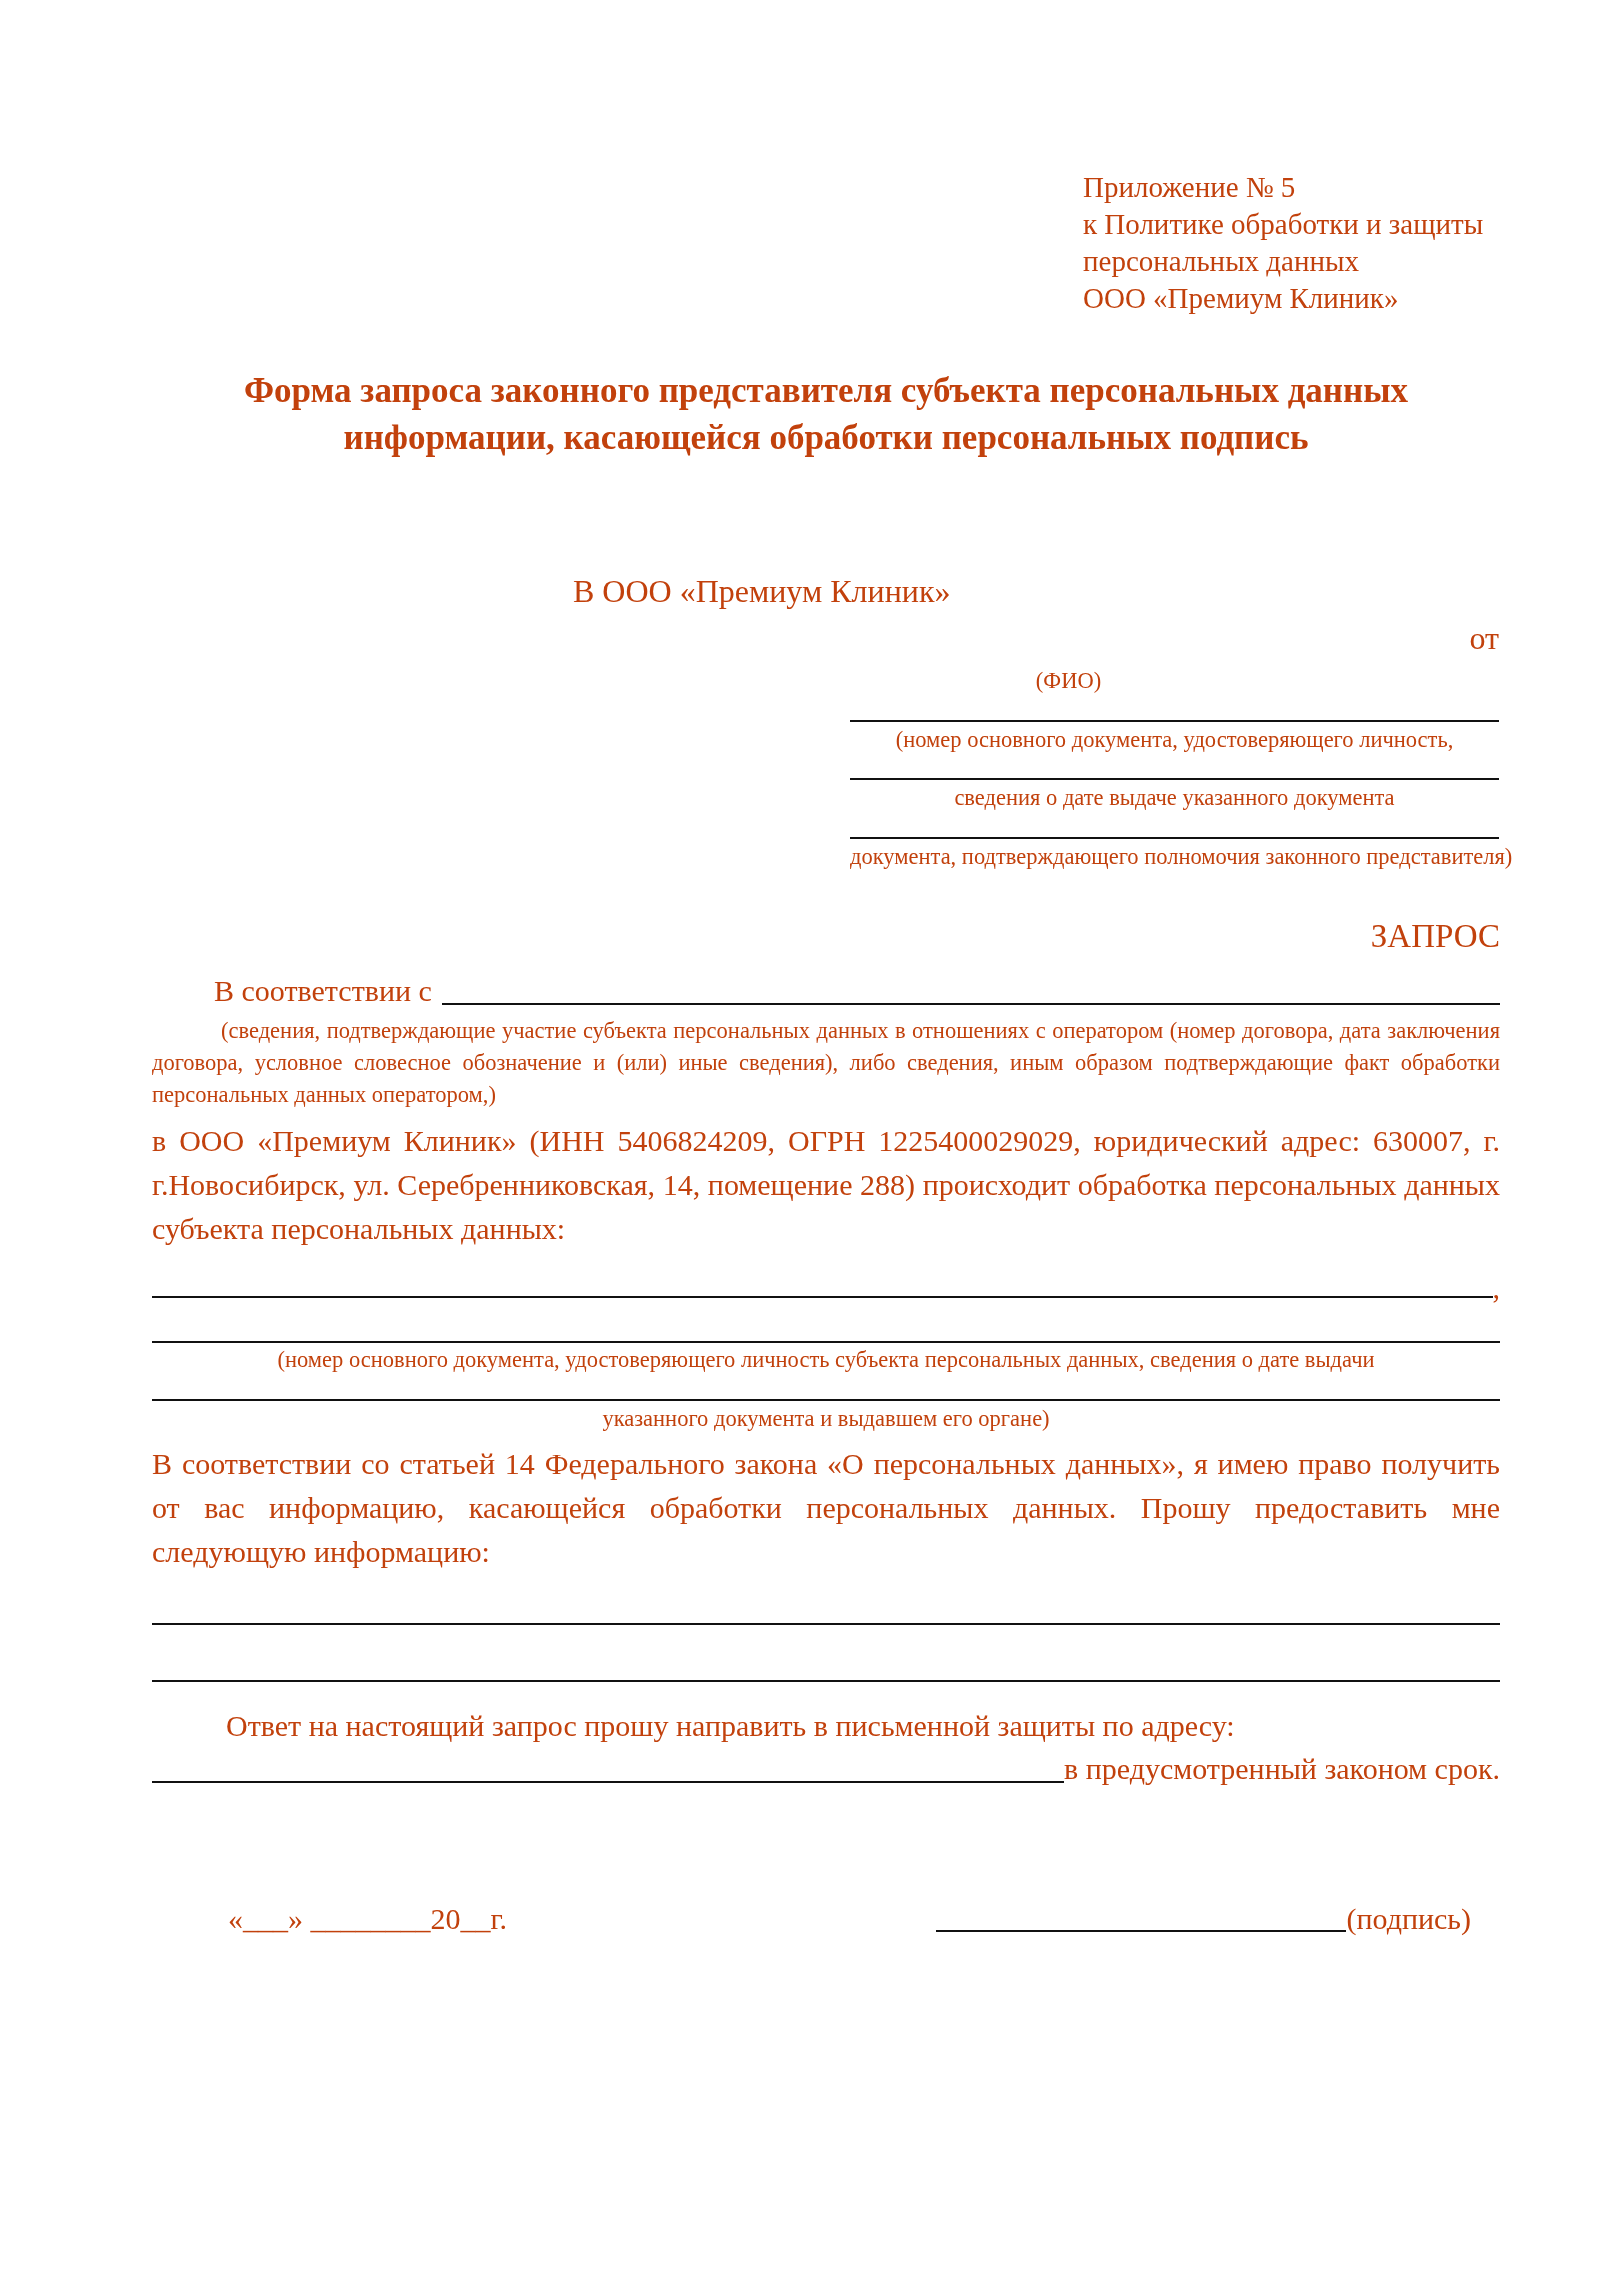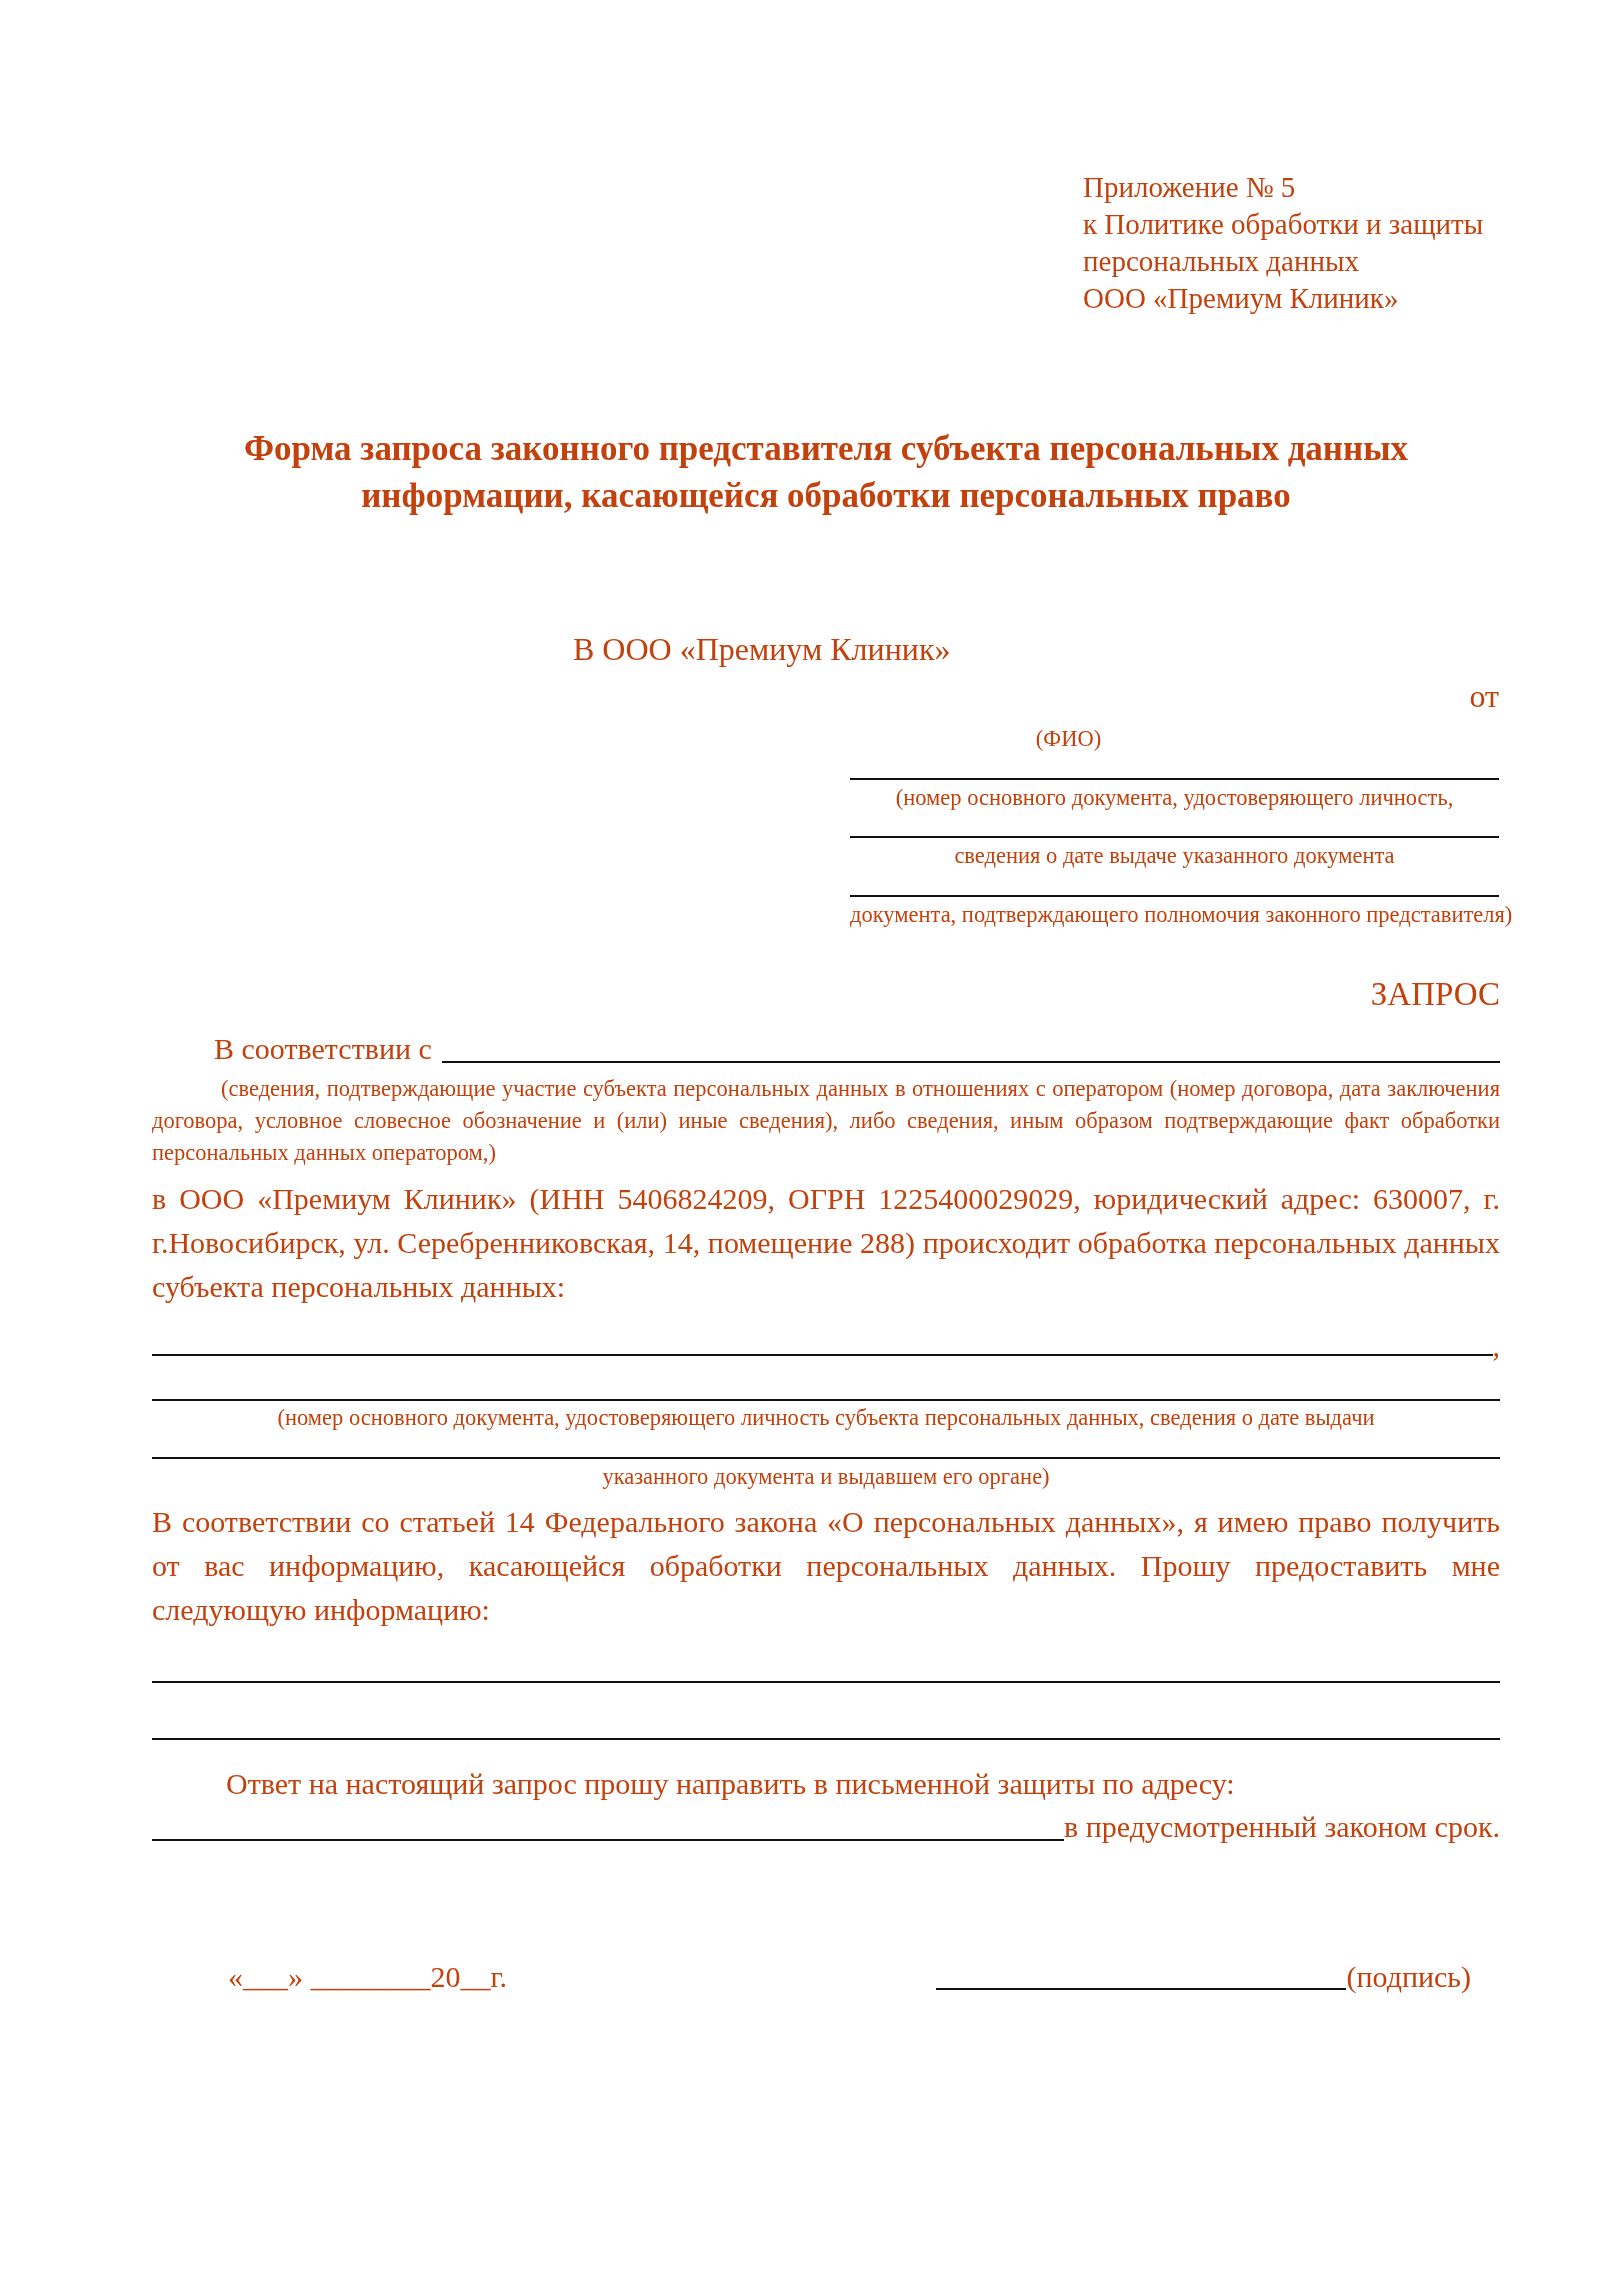--- a/index.html
+++ b/index.html
@@ -18,21 +18,21 @@
   }
   
   .appendix{
     margin-top:169px;
     margin-left:931px;
     font-size:29px;
     line-height:37px;
   }
   
   .doc-title{
-    margin-top:108px;
+    margin-top:50px;
     text-align:center;
     font-weight:bold;
     font-size:35px;
     line-height:47px;
   }
   
   .addressee{
     margin-top:110px;
     margin-left:421px;
     width:926px;
@@ -178,21 +178,21 @@
 
     <div class="appendix">
       <div>Приложение № 5</div>
       <div>к Политике обработки и защиты</div>
       <div>персональных данных</div>
       <div>ООО «Премиум Клиник»</div>
     </div>
 
     <div class="doc-title">
       <div>Форма запроса законного представителя субъекта персональных данных</div>
-      <div>информации, касающейся обработки персональных право</div>
+      <div>информации, касающейся обработки персональных подпись</div>
     </div>
 
     <div class="addressee">
       <div>В ООО «Премиум Клиник»</div>
       <div class="addr-from">
         <span class="label">от</span>
         <span class="fill-rule"></span>
       </div>
       <div class="cap cap-under-from">(ФИО)</div>
 

